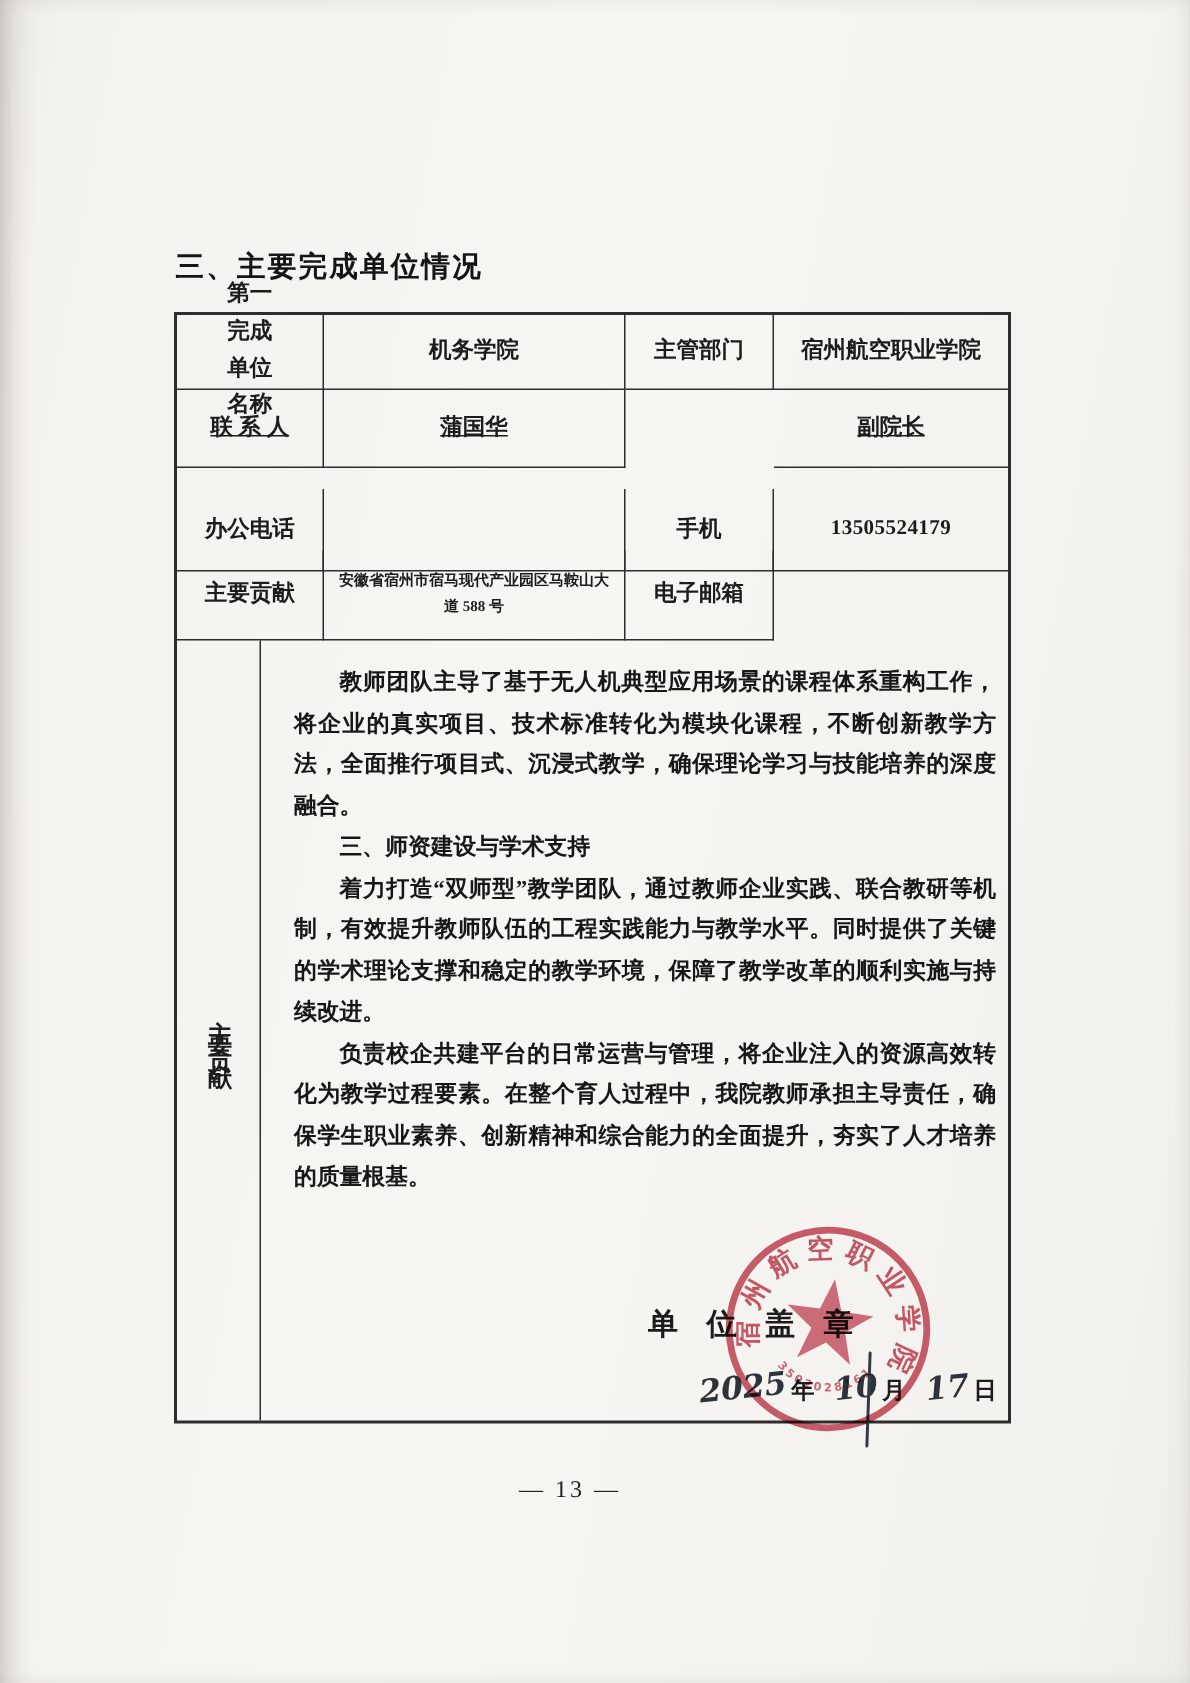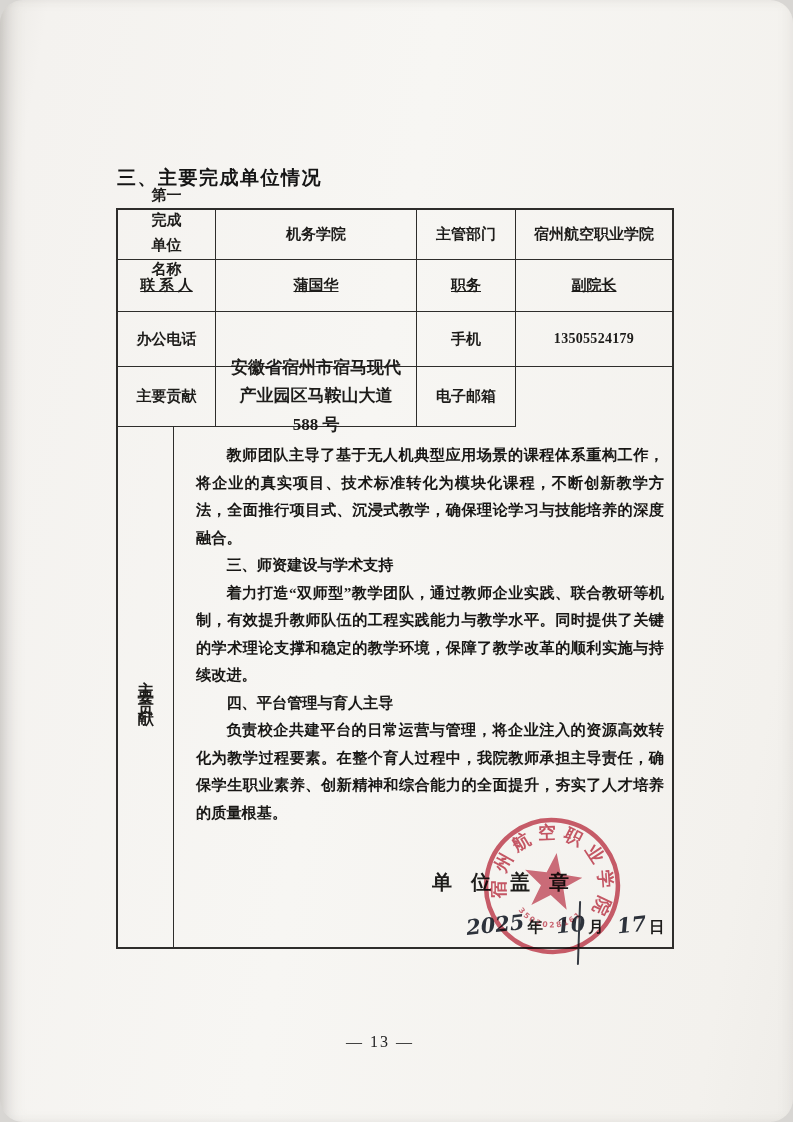--- a/index.html
+++ b/index.html
@@ -1,20 +1,20 @@
 <!DOCTYPE html>
 <html><head>
 <meta charset="utf-8">
 <style>
   html,body { margin:0; padding:0; background:#d8d6d3; }
   .page {
     position:relative; width:793px; height:1122px; margin:0 auto;
     background: linear-gradient(100deg, #eceae6 0%, #f4f2ef 5%, #f7f6f3 45%, #f3f1ed 90%, #efede9 100%);
     font-family:"Liberation Serif","DejaVu Serif",serif;
-    color:#1b1b1b; overflow:hidden;border-radius:23px;
+    color:#1b1b1b; overflow:hidden;
   }
   .page::before {
     content:""; position:absolute; inset:0; pointer-events:none;
     box-shadow: inset 14px 0 22px -14px rgba(90,85,80,.45), inset -8px 0 18px -12px rgba(120,115,110,.25);
   }
   .doc-title {
     position:absolute; left:117px; top:165px;
     font-family:"Liberation Sans","DejaVu Sans",sans-serif;
     font-weight:bold; font-size:19px; letter-spacing:1.5px; color:#151515;
   }
@@ -30,25 +30,25 @@
   }
   .br { border-right:1.6px solid #2e2d2b; }
   .bb { border-bottom:1.6px solid #2e2d2b; }
   
   .c1 { left:0;     width:98px;  }
   .c2 { left:98px;  width:201px; }
   .c3 { left:299px; width:99px;  }
   .c4 { left:398px; width:156px; }
   .r1 { top:0;     height:50px; }
   .r2 { top:50px;  height:52px;text-decoration:underline; }
-  .r3 { top:102px; height:55px; }
+  .r3 { top:116px; height:55px; }
   .r4 { top:157px; height:60px; }
   .r5 { top:217px; height:520px; }
   .wrap-narrow { padding:0 32px;font-family:Liberation Mono, monospace; }
-  .addr { padding:0 10px; font-size:17px; }
+  .addr { padding:0 10px; font-size:10px; }
   .mono-val { font-size:14px; letter-spacing:.3px; }
   .contrib-label {
     left:0; width:56px;
     writing-mode:vertical-rl; text-orientation:upright;
     letter-spacing:.62em; font-size:16px; font-weight:600;
   }
   .contrib-body {
     left:56px; width:498px; display:block; text-align:justify;
     padding:14px 8px 0 22px; font-size:15.2px; line-height:27.5px;
     font-weight:600; color:#181715;
@@ -71,57 +71,55 @@
   .pen-stroke {
     position:absolute; left:578px; top:901px; width:2.2px; height:64px;
     background:#363b43; transform:rotate(2deg); border-radius:1px;
   }
   .seal {
     position:absolute; left:476px; top:810px; width:152px; height:152px;
     transform:rotate(8deg); opacity:.88; mix-blend-mode:multiply;
   }
   .page-number {
     position:absolute; left:318px; top:985px; width:124px;
-    text-align:center; font-size:16px; letter-spacing:2px; color:#222;margin-top:48px;
+    text-align:center; font-size:16px; letter-spacing:2px; color:#222;
   }
 </style>
 </head>
 <body>
 
 <div class="page">
 
   <div class="doc-title">三、主要完成单位情况</div>
 
   <div class="tbl">
 
     <div class="cell c1 r1 br bb wrap-narrow">第一完成单位名称</div>
     <div class="cell c2 r1 br bb">机务学院</div>
     <div class="cell c3 r1 br bb">主管部门</div>
     <div class="cell c4 r1 bb">宿州航空职业学院</div>
 
     <div class="cell c1 r2 br bb">联 系 人</div>
     <div class="cell c2 r2 br bb">蒲国华</div>
-    <div class="cell c3 r2 br bb">职务</div>
     <div class="cell c4 r2 bb">副院长</div>
 
     <div class="cell c1 r3 br bb">办公电话</div>
     <div class="cell c2 r3 br bb"></div>
     <div class="cell c3 r3 br bb">手机</div>
     <div class="cell c4 r3 bb mono-val">13505524179</div>
 
     <div class="cell c1 r4 br bb">主要贡献</div>
     <div class="cell c2 r4 br bb addr">安徽省宿州市宿马现代产业园区马鞍山大道 588 号</div>
     <div class="cell c3 r4 br bb">电子邮箱</div>
 
     <div class="cell r5 br contrib-label">主要贡献</div>
     <div class="cell r5 contrib-body">
       <p class="sec-text">教师团队主导了基于无人机典型应用场景的课程体系重构工作，将企业的真实项目、技术标准转化为模块化课程，不断创新教学方法，全面推行项目式、沉浸式教学，确保理论学习与技能培养的深度融合。</p>
       <p class="sec-heading">三、师资建设与学术支持</p>
       <p class="sec-text">着力打造“双师型”教学团队，通过教师企业实践、联合教研等机制，有效提升教师队伍的工程实践能力与教学水平。同时提供了关键的学术理论支撑和稳定的教学环境，保障了教学改革的顺利实施与持续改进。</p>
-      <p class="sec-heading">四、平台管理与育人主导</p>
       <p class="sec-text">负责校企共建平台的日常运营与管理，将企业注入的资源高效转化为教学过程要素。在整个育人过程中，我院教师承担主导责任，确保学生职业素养、创新精神和综合能力的全面提升，夯实了人才培养的质量根基。</p>
     </div>
   </div>
 
   <div class="seal-caption">单 位 盖 章</div>
 
   <div class="date-line">
     <span class="hw">2025</span>
     <span class="unit">年</span>
     <span class="gap"></span>

